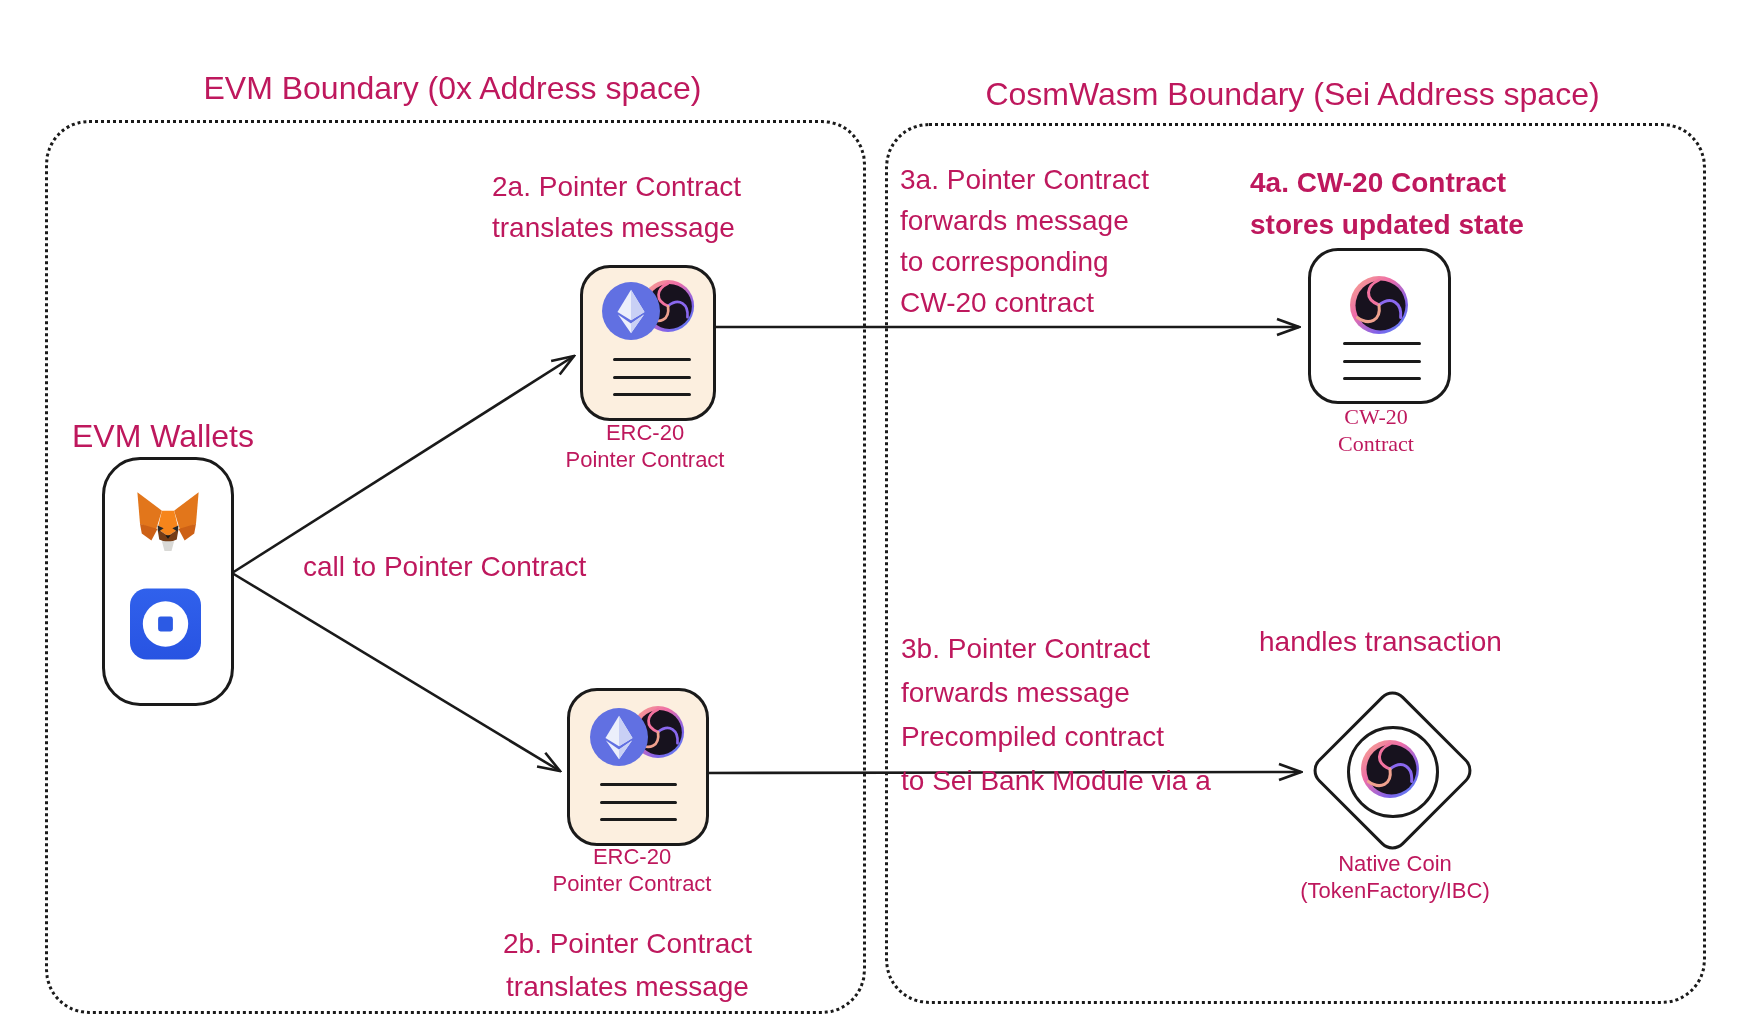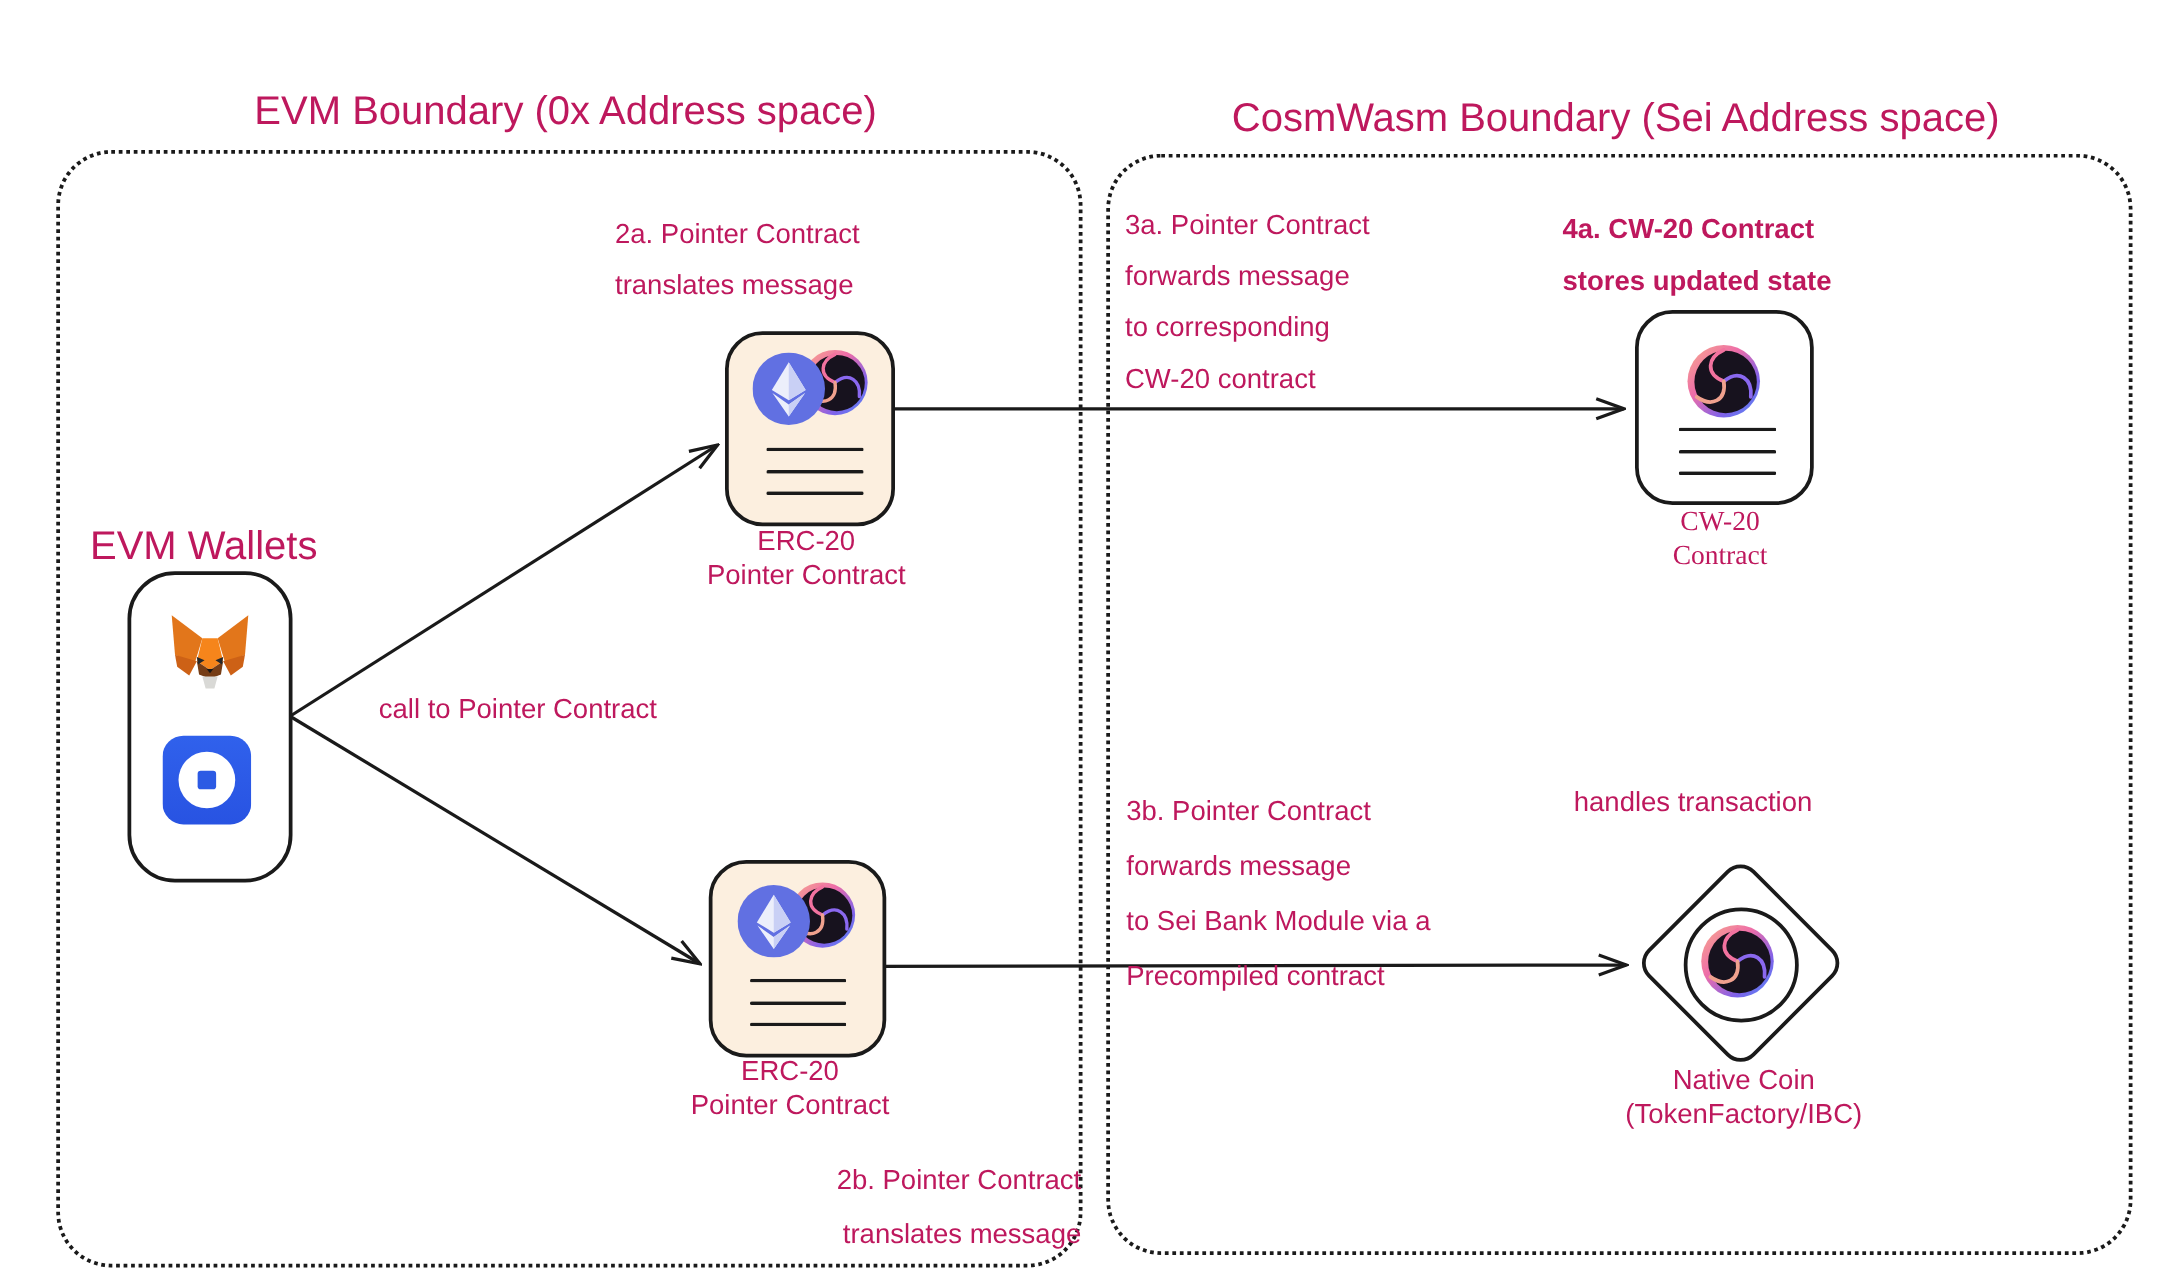--- a/index.html
+++ b/index.html
@@ -3,21 +3,21 @@
 <meta charset="utf-8">
 <style>
   html,body{margin:0;padding:0;background:#ffffff;}
   .canvas{
     position:relative;width:1746px;height:1026px;background:#ffffff;
     font-family:"Liberation Sans",sans-serif;color:#be185d;overflow:hidden;margin-top:20px;
   }
   .abs{position:absolute;}
   .boundary{position:absolute;border:3px dotted #1a1a1a;border-radius:44px;}
   .btitle{position:absolute;font-size:32px;text-align:center;white-space:nowrap;}
-  .step{position:absolute;font-size:22px;line-height:41px;white-space:nowrap;}
+  .step{position:absolute;font-size:28px;line-height:41px;white-space:nowrap;}
   .step.centered{text-align:center;}
   .caption{position:absolute;font-size:22px;line-height:27px;text-align:center;white-space:nowrap;}
   .wallet-box{
     position:absolute;left:102px;top:437px;width:126px;height:243px;
     border:3px solid #1a1a1a;border-radius:38px;background:#fff;
   }
   .contract-box{position:absolute;border:3px solid #1a1a1a;border-radius:30px;}
   .cream{background:#fcefdf;}
   .white{background:#ffffff;}
   .doc-lines{position:absolute;}
@@ -185,37 +185,37 @@
 
   <div class="step" style="left:303px;top:528px;line-height:38px;">
     <div>call to Pointer Contract</div>
   </div>
 
   <div class="step" style="left:492px;top:146px;">
     <div>2a. Pointer Contract</div>
     <div>translates message</div>
   </div>
 
-  <div class="step centered" style="left:470px;top:902px;width:395px;line-height:43px;text-align:right;">
+  <div class="step centered" style="left:430px;top:902px;width:395px;line-height:43px;">
     <div>2b. Pointer Contract</div>
     <div>translates message</div>
   </div>
 
   <div class="step" style="left:900px;top:139px;">
     <div>3a. Pointer Contract</div>
     <div>forwards message</div>
     <div>to corresponding</div>
     <div>CW-20 contract</div>
   </div>
 
   <div class="step" style="left:901px;top:607px;line-height:44px;">
     <div>3b. Pointer Contract</div>
     <div>forwards message</div>
+    <div>Precompiled contract</div>
     <div>to Sei Bank Module via a</div>
-    <div>Precompiled contract</div>
   </div>
 
   <div class="step" style="left:1250px;top:142px;line-height:42px;font-weight:bold;">
     <div>4a. CW-20 Contract</div>
     <div>stores updated state</div>
   </div>
 
   <div class="step" style="left:1259px;top:600px;line-height:44px;">
     <div>handles transaction</div>
   </div>

